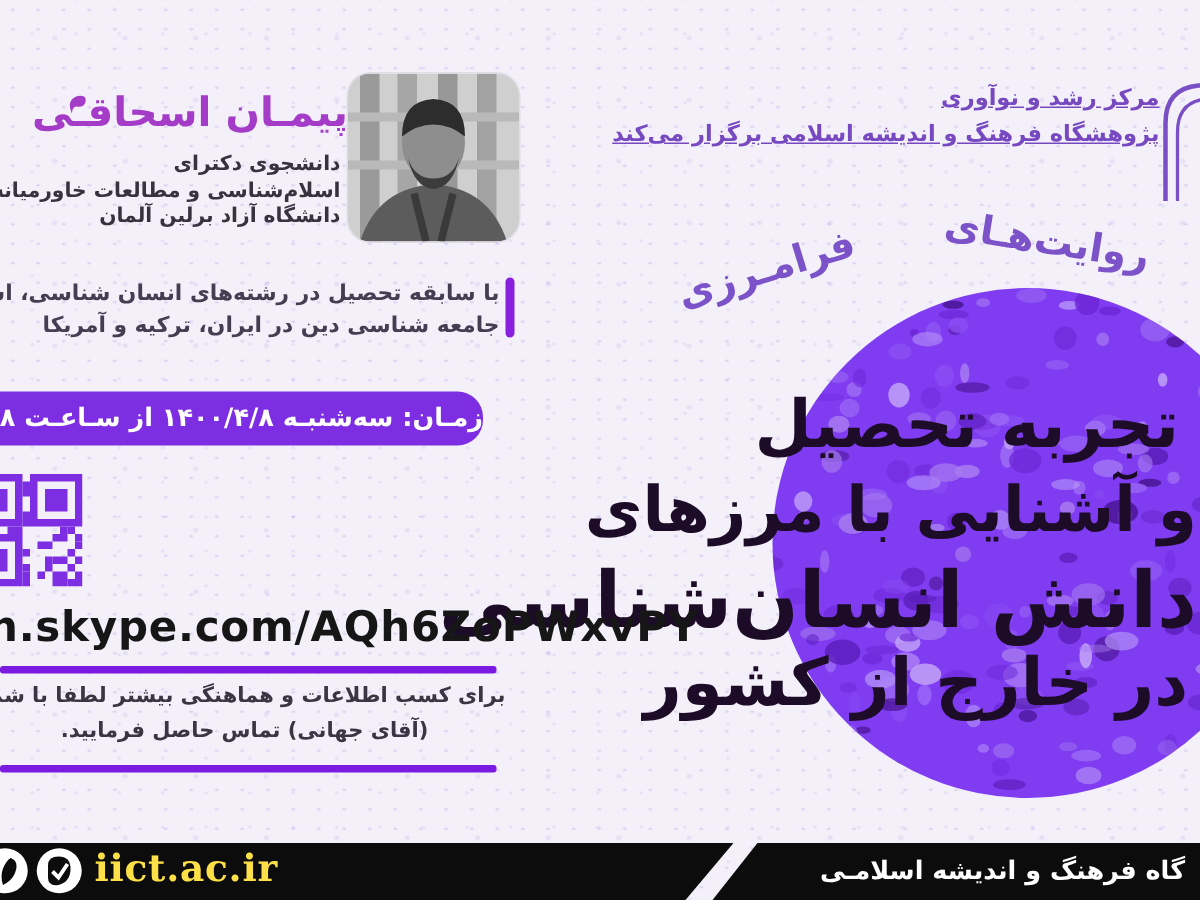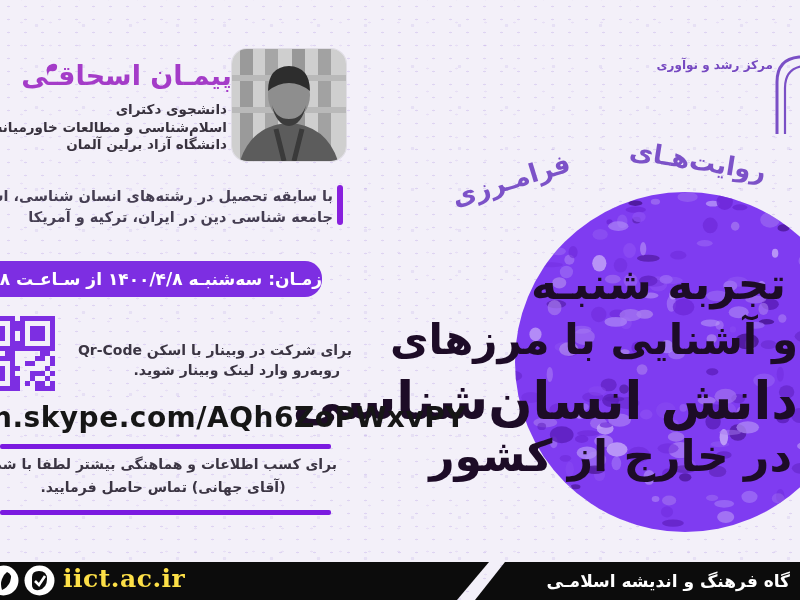--- a/index.html
+++ b/index.html
@@ -10,21 +10,21 @@
     background-image:
       radial-gradient(rgba(140,100,215,.20) 1px, transparent 1.4px),
       radial-gradient(rgba(160,130,225,.15) 1px, transparent 1.4px),
       radial-gradient(rgba(120,80,200,.10) 1.5px, transparent 2.1px);
     background-size:17px 13px, 29px 23px, 47px 41px;
     background-position:0 0, 7px 11px, 13px 5px;
   }
   .rtl{direction:rtl; unicode-bidi:isolate;}
   
   .org-lines{position:absolute; top:53px; right:27px; text-align:right;
-    color:#7649c1; font-weight:bold; font-size:12px; line-height:24px; white-space:nowrap;}
+    color:#7649c1; font-weight:bold; font-size:15px; line-height:24px; white-space:nowrap;text-decoration:underline;}
   .org-logo{position:absolute; top:50px; right:-14px; width:42px; height:86px;}
   
   .photo{position:absolute; left:232px; top:49px; width:114px; height:112px;
     border-radius:15px; overflow:hidden; box-shadow:0 0 0 1px rgba(0,0,0,.08);}
   .speaker-name{position:absolute; top:60px; right:568px; font-size:27px; font-weight:bold;
     color:#a43cc8; white-space:nowrap;margin-left:44px;}
   .name-ornament{position:absolute; left:44px; top:62px; width:16px; height:16px;}
   .speaker-roles{position:absolute; top:101px; right:573px; text-align:right;
     color:#38323e; font-weight:bold; font-size:13.5px; line-height:17.5px; white-space:nowrap;}
   
@@ -314,20 +314,21 @@
         <ellipse cx="614.422097748342" cy="399.08041021743804" rx="9.955241295953858" ry="2.8017313258264824" fill="#5a1cb8" opacity="0.56"></ellipse>
         <ellipse cx="808.5686239081289" cy="446.0446692891627" rx="11.543089470147663" ry="4.81454233187928" fill="#c4a6f8" opacity="0.56"></ellipse>
         <ellipse cx="674.4659691324764" cy="426.79599377177465" rx="5.042109188643335" ry="6.935096668282103" fill="#9a68f5" opacity="0.40"></ellipse>
         <ellipse cx="646.2168706889343" cy="414.56502554685113" rx="6.300381567003383" ry="4.979080546870399" fill="#8d4ff3" opacity="0.68"></ellipse>
         <ellipse cx="755.6135060384933" cy="299.5499841075158" rx="10.387273385835474" ry="3.882405109415951" fill="#a87cf0" opacity="0.59"></ellipse>
       </g>
   </svg>
 
   <div class="org-lines rtl">
     <div>مرکز رشد و نوآوری</div>
+    <div>پژوهشگاه فرهنگ و اندیشه اسلامی برگزار می‌کند</div>
   </div>
   <svg class="org-logo" viewBox="0 0 42 86" aria-hidden="true">
     <path d="M5 84 V32 Q5 9 27 7 L42 7" fill="none" stroke="#7a4fc6" stroke-width="3"></path>
     <path d="M13 84 V38 Q13 18 32 16 L42 16" fill="none" stroke="#7a4fc6" stroke-width="2.2"></path>
     <circle cx="38" cy="52" r="6" fill="none" stroke="#7a4fc6" stroke-width="2.2"></circle>
     <path d="M30 84 V66" stroke="#7a4fc6" stroke-width="2.2"></path>
   </svg>
 
   <div class="photo">
     <svg width="114" height="112" viewBox="0 0 114 112" aria-hidden="true">
@@ -359,21 +360,21 @@
   <div class="quote-text rtl">
     <div>با سابقه تحصیل در رشته‌های انسان شناسی، اسلام شناسی</div>
     <div>جامعه شناسی دین در ایران، ترکیه و آمریکا</div>
   </div>
 
   <div class="time-banner rtl">زمـان: سه‌شنبـه ۱۴۰۰/۴/۸ از سـاعـت ۱۸</div>
 
   <div class="arc-word arc-w1 rtl">روایت‌هـای</div>
   <div class="arc-word arc-w2 rtl">فرامـرزی</div>
 
-  <div class="title-line t1 rtl">تجربه شنبـه</div>
+  <div class="title-line t1 rtl">تجربه تحصیل</div>
   <div class="title-line t2 rtl">و آشنایی با مرزهای</div>
   <div class="title-line t3 rtl">دانش انسان‌شناسی</div>
   <div class="title-line t4 rtl">در خارج از کشور</div>
 
   <svg class="qr" id="qr-svg" width="75" height="75">
       <rect x="35" y="5" width="5" height="5" fill="#7d2ee2"></rect>
       <rect x="35" y="10" width="5" height="5" fill="#7d2ee2"></rect>
       <rect x="35" y="25" width="5" height="5" fill="#7d2ee2"></rect>
       <rect x="35" y="30" width="5" height="5" fill="#7d2ee2"></rect>
       <rect x="10" y="35" width="5" height="5" fill="#7d2ee2"></rect>
@@ -409,24 +410,20 @@
       <rect x="0" y="0" width="35" height="35" fill="#7d2ee2"></rect>
       <rect x="5" y="5" width="25" height="25" fill="#f3f0f9"></rect>
       <rect x="10" y="10" width="15" height="15" fill="#7d2ee2"></rect>
       <rect x="40" y="0" width="35" height="35" fill="#7d2ee2"></rect>
       <rect x="45" y="5" width="25" height="25" fill="#f3f0f9"></rect>
       <rect x="50" y="10" width="15" height="15" fill="#7d2ee2"></rect>
       <rect x="0" y="40" width="35" height="35" fill="#7d2ee2"></rect>
       <rect x="5" y="45" width="25" height="25" fill="#f3f0f9"></rect>
       <rect x="10" y="50" width="15" height="15" fill="#7d2ee2"></rect>
     </svg>
-  <div class="qr-caption rtl">
-    <div class="ln1">برای شرکت در وبینار با اسکن Qr-Code</div>
-    <div class="ln2">روبه‌رو وارد لینک وبینار شوید.</div>
-  </div>
 
   <div class="skype">n.skype.com/AQh6ZoPWxvPY</div>
   <div class="rule rule-top"></div>
   <div class="contact rtl">
     <div class="ln1">برای کسب اطلاعات و هماهنگی بیشتر لطفا با شماره ۲۱۰۰۲۶۷۲</div>
     <div class="ln2">(آقای جهانی) تماس حاصل فرمایید.</div>
   </div>
   <div class="rule rule-bottom"></div>
 
   <div class="bar bar-left">

